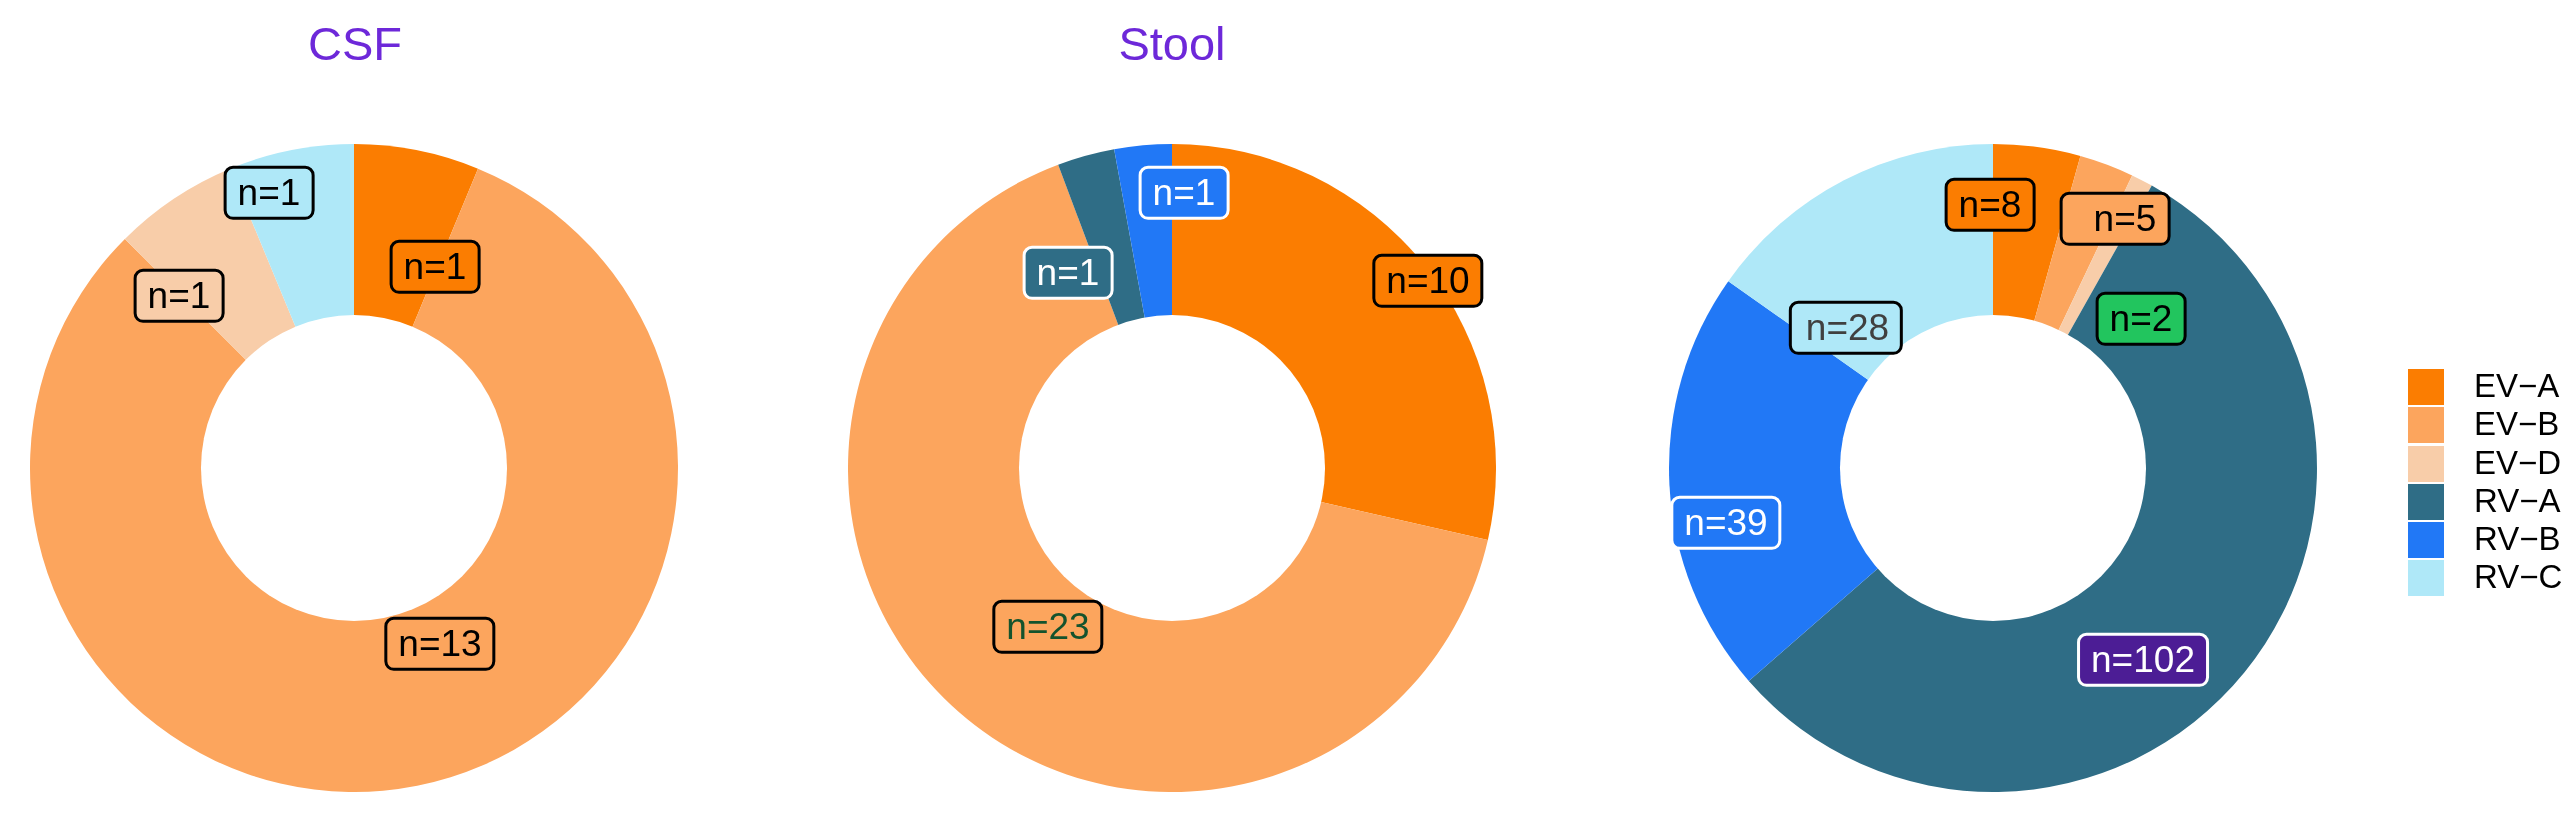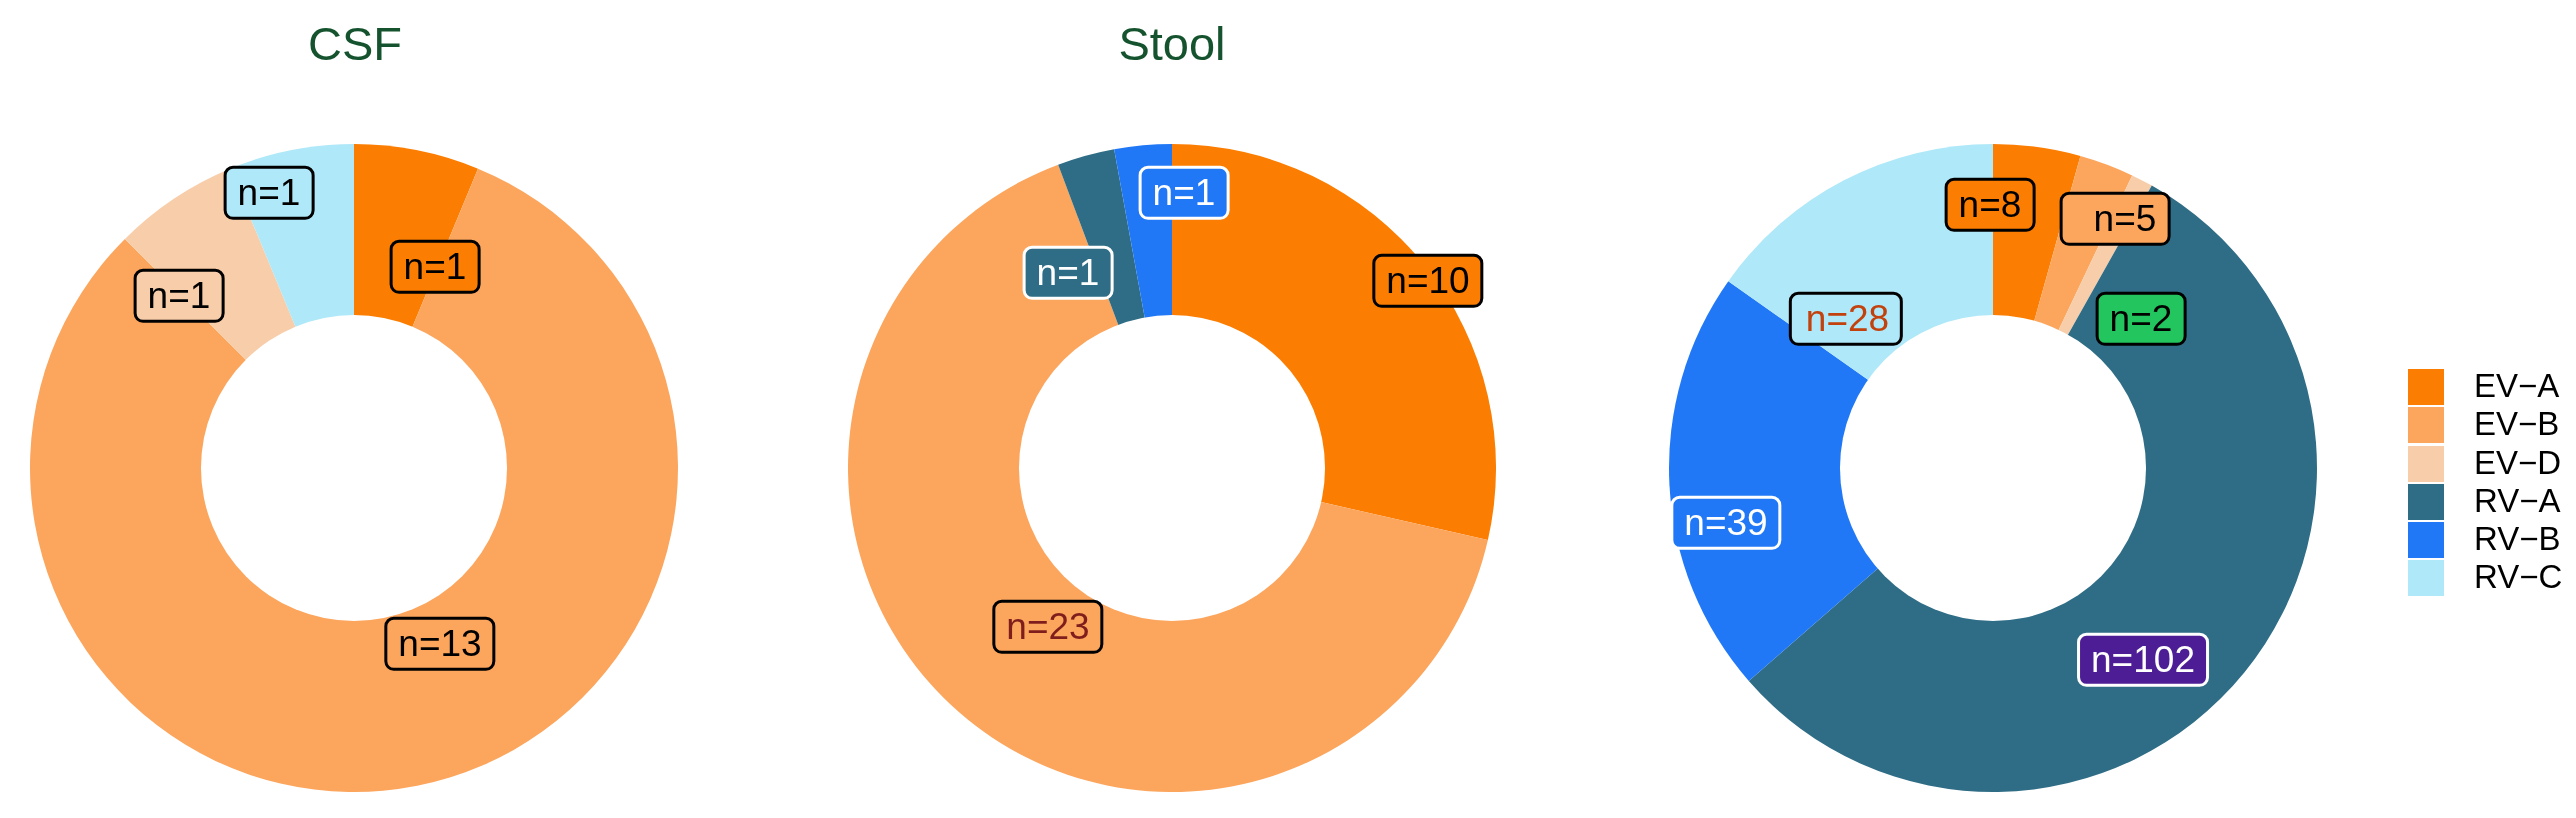--- a/index.html
+++ b/index.html
@@ -9,21 +9,21 @@
     height: 818px;
     background: #ffffff;
     overflow: hidden;
     font-family: "Liberation Sans", sans-serif;
   }
   .chart-title {
     position: absolute;
     top: 15.6px;
     transform: translateX(-50%);
     font-size: 47px;
-    color: #14532d;
+    color: #6d28d9;
     white-space: nowrap;
   }
   .t0 { left: 355px; }
   .t1 { left: 1172px; }
   .t2 { left: 1993px; }
   .donut {
     position: absolute;
     top: 144px;
     width: 648px;
     height: 648px;
@@ -121,23 +121,23 @@
         <div class="swatch" style="background: rgb(175, 232, 248);"></div>
         <span class="legend-label">RV−C</span>
       </div>
     </div>
 
 <div class="slice-label" style="left: 435px; top: 267px; background: rgb(251, 125, 1); color: rgb(0, 0, 0); border-color: rgb(0, 0, 0);">n=1</div>
     <div class="slice-label" style="left: 440px; top: 644px; background: rgb(252, 165, 93); color: rgb(0, 0, 0); border-color: rgb(0, 0, 0);">n=13</div>
     <div class="slice-label" style="left: 179px; top: 296px; background: rgb(248, 205, 169); color: rgb(0, 0, 0); border-color: rgb(0, 0, 0);">n=1</div>
     <div class="slice-label" style="left: 269px; top: 193px; background: rgb(175, 232, 248); color: rgb(0, 0, 0); border-color: rgb(0, 0, 0);">n=1</div>
     <div class="slice-label" style="left: 1428px; top: 281px; background: rgb(251, 125, 1); color: rgb(0, 0, 0); border-color: rgb(0, 0, 0);">n=10</div>
-    <div class="slice-label" style="left: 1048px; top: 627px; background: rgb(252, 165, 93); color: #7f1d1d; border-color: rgb(0, 0, 0);">n=23</div>
+    <div class="slice-label" style="left: 1048px; top: 627px; background: rgb(252, 165, 93); color: #14532d; border-color: rgb(0, 0, 0);">n=23</div>
     <div class="slice-label" style="left: 1068px; top: 273px; background: rgb(47, 109, 134); color: rgb(255, 255, 255); border-color: rgb(255, 255, 255);">n=1</div>
     <div class="slice-label" style="left: 1184px; top: 193px; background: rgb(33, 120, 246); color: rgb(255, 255, 255); border-color: rgb(255, 255, 255);">n=1</div>
     <div class="slice-label" style="left: 1990px; top: 205px; background: rgb(251, 125, 1); color: rgb(0, 0, 0); border-color: rgb(0, 0, 0);">n=8</div>
     <div class="slice-label" style="left: 2115px; top: 219px; background: rgb(252, 165, 93); color: rgb(0, 0, 0); border-color: rgb(0, 0, 0); padding-left: 31px;">n=5</div>
     <div class="slice-label" style="left: 2141px; top: 319px; background: #22c55e; color: rgb(0, 0, 0); border-color: rgb(0, 0, 0);">n=2</div>
     <div class="slice-label" style="left: 2143px; top: 660px; background: #4c1d95; color: rgb(255, 255, 255); border-color: rgb(255, 255, 255);">n=102</div>
     <div class="slice-label" style="left: 1726px; top: 523px; background: rgb(33, 120, 246); color: rgb(255, 255, 255); border-color: rgb(255, 255, 255);">n=39</div>
-    <div class="slice-label" style="left: 1846px; top: 319px; background: rgb(175, 232, 248); color: #c2410c; border-color: rgb(0, 0, 0); padding-left: 14px;">n=28</div>
+    <div class="slice-label" style="left: 1846px; top: 328px; background: rgb(175, 232, 248); color: #404040; border-color: rgb(0, 0, 0); padding-left: 14px;">n=28</div>
   </div>
 
 
 </body></html>

